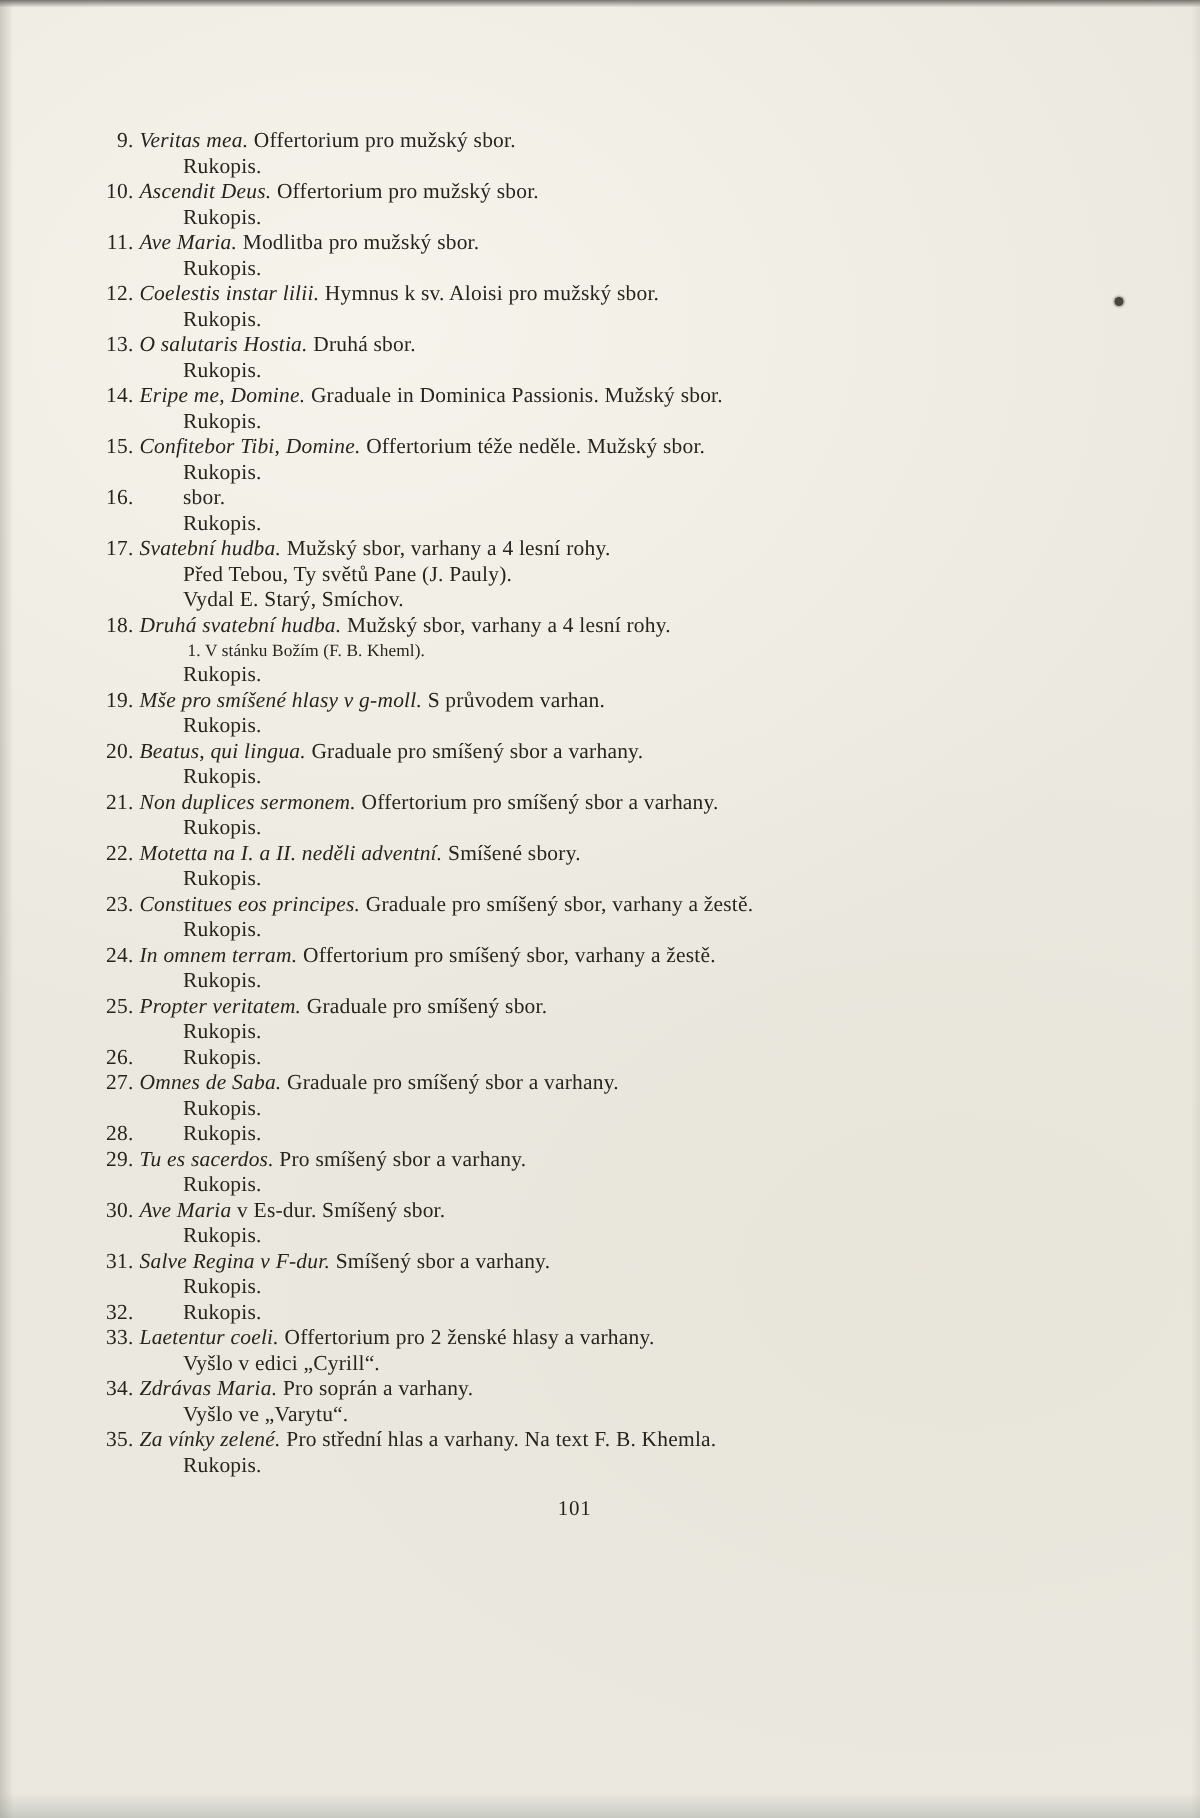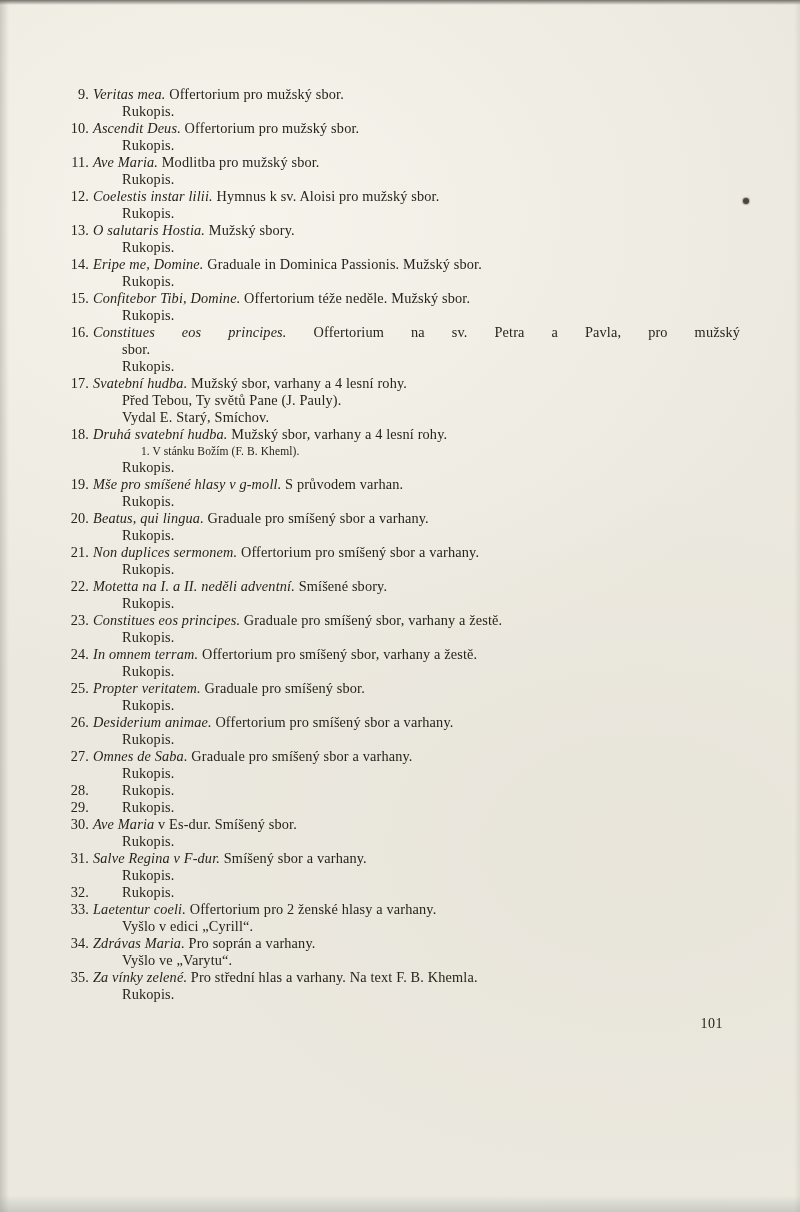--- a/index.html
+++ b/index.html
@@ -74,28 +74,28 @@
   }
   .item-title {
     font-style: italic;
   }
   .sub-line {
     text-indent: 0;
   }
   .sub-line.small {
     font-size: 11.5px;
     line-height: 16px;
-    margin-left: 19px;
+    margin-left: 3px;
     letter-spacing: 0.1px;
   }
 
   .page-number {
     margin-top: 12px;
     width: 100%;
-    text-align: right;
+    text-align: center;
     position: relative;
     left: -17px;
     font-size: 14px;
     letter-spacing: 0.5px;
   }
 </style>
 </head>
 <body>
 
 <div class="edge-top"></div>
@@ -133,21 +133,21 @@
   <div class="work-item">
     <span class="item-number">12.</span>
     <div class="first-line"><span class="item-title">Coelestis instar lilii.</span><span class="item-rest"> Hymnus k sv. Aloisi pro mužský sbor.</span></div>
     <div>
           <div class="sub-line">Rukopis.</div>
         </div>
   </div>
 
   <div class="work-item">
     <span class="item-number">13.</span>
-    <div class="first-line"><span class="item-title">O salutaris Hostia.</span><span class="item-rest"> Mužský sbory.</span></div>
+    <div class="first-line"><span class="item-title">O salutaris Hostia.</span><span class="item-rest"> Druhá sbor.</span></div>
     <div>
           <div class="sub-line">Rukopis.</div>
         </div>
   </div>
 
   <div class="work-item">
     <span class="item-number">14.</span>
     <div class="first-line"><span class="item-title">Eripe me, Domine.</span><span class="item-rest"> Graduale in Dominica Passionis. Mužský sbor.</span></div>
     <div>
           <div class="sub-line">Rukopis.</div>
@@ -157,21 +157,20 @@
   <div class="work-item">
     <span class="item-number">15.</span>
     <div class="first-line"><span class="item-title">Confitebor Tibi, Domine.</span><span class="item-rest"> Offertorium téže neděle. Mužský sbor.</span></div>
     <div>
           <div class="sub-line">Rukopis.</div>
         </div>
   </div>
 
   <div class="work-item">
     <span class="item-number">16.</span>
-    <div class="first-line justify"><span class="item-title">Constitues eos principes.</span><span class="item-rest"> Offertorium na sv. Petra a Pavla, pro mužský</span></div>
     <div>
           <div class="sub-line">sbor.</div>
           <div class="sub-line">Rukopis.</div>
         </div>
   </div>
 
   <div class="work-item">
     <span class="item-number">17.</span>
     <div class="first-line"><span class="item-title">Svatební hudba.</span><span class="item-rest"> Mužský sbor, varhany a 4 lesní rohy.</span></div>
     <div>
@@ -240,21 +239,20 @@
   <div class="work-item">
     <span class="item-number">25.</span>
     <div class="first-line"><span class="item-title">Propter veritatem.</span><span class="item-rest"> Graduale pro smíšený sbor.</span></div>
     <div>
           <div class="sub-line">Rukopis.</div>
         </div>
   </div>
 
   <div class="work-item">
     <span class="item-number">26.</span>
-    <div class="first-line"><span class="item-title">Desiderium animae.</span><span class="item-rest"> Offertorium pro smíšený sbor a varhany.</span></div>
     <div>
           <div class="sub-line">Rukopis.</div>
         </div>
   </div>
 
   <div class="work-item">
     <span class="item-number">27.</span>
     <div class="first-line"><span class="item-title">Omnes de Saba.</span><span class="item-rest"> Graduale pro smíšený sbor a varhany.</span></div>
     <div>
           <div class="sub-line">Rukopis.</div>
@@ -263,20 +261,21 @@
 
   <div class="work-item">
     <span class="item-number">28.</span>
     <div>
           <div class="sub-line">Rukopis.</div>
         </div>
   </div>
 
   <div class="work-item">
     <span class="item-number">29.</span>
+    <div class="first-line"><span class="item-title">Tu es sacerdos.</span><span class="item-rest"> Pro smíšený sbor a varhany.</span></div>
     <div>
           <div class="sub-line">Rukopis.</div>
         </div>
   </div>
 
   <div class="work-item">
     <span class="item-number">30.</span>
     <div class="first-line"><span class="item-title">Ave Maria</span><span class="item-rest"> v Es-dur. Smíšený sbor.</span></div>
     <div>
           <div class="sub-line">Rukopis.</div>

